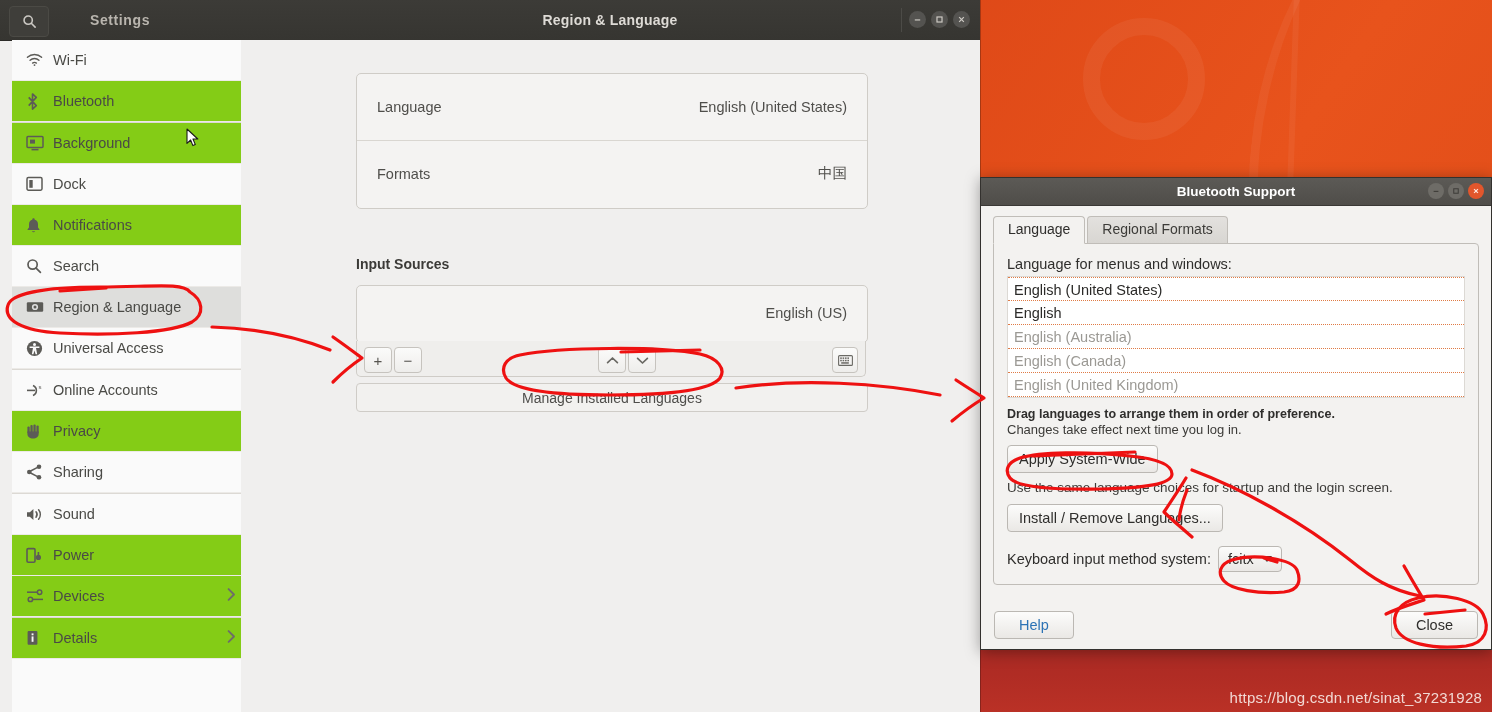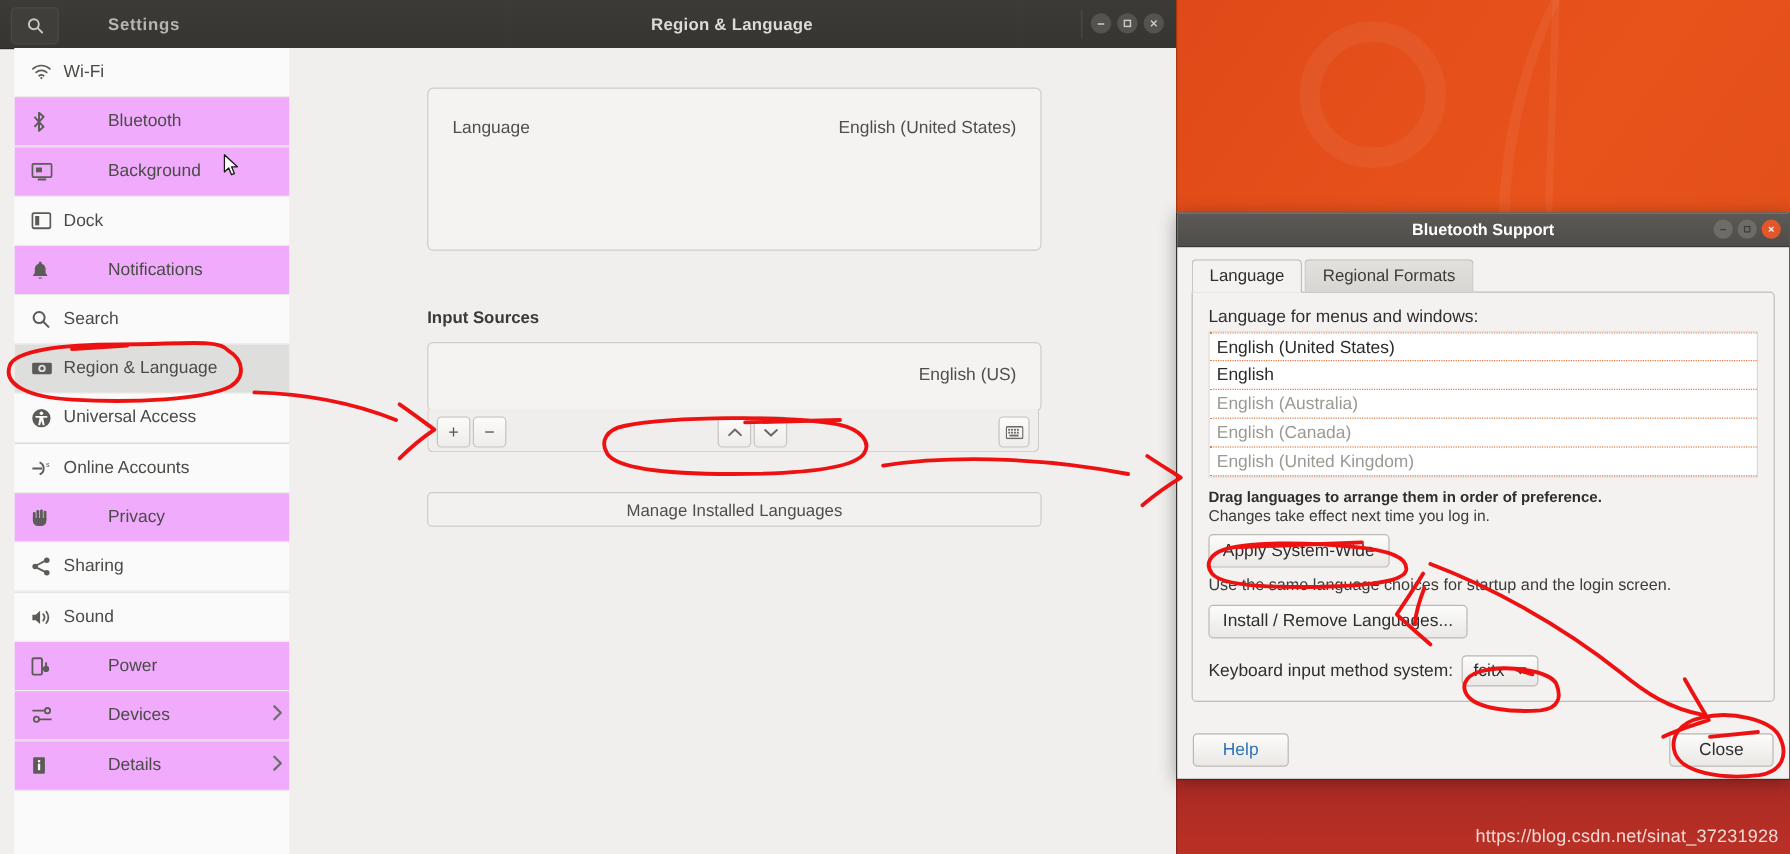--- a/index.html
+++ b/index.html
@@ -91,21 +91,21 @@
   
   .sidebar{
     position:absolute;left:12px;top:40px;width:240px;bottom:0;
     background:#fafafa;border-right:1px solid #d6d3ce;overflow:hidden;
   }
   .side-item{
     position:relative;height:41px;display:flex;align-items:center;
     padding-left:14px;box-sizing:border-box;
     border-bottom:1px solid #eceae7;color:#4a4a46;font-size:14.5px;
   }
-  .side-item.alt{background:#f0abfc;gap:37px;}
+  .side-item.alt{background:#84cc16;}
   .side-item.plain{background:#fafafa;}
   .side-item.active{background:#dededc;}
   .side-item .ic{width:26px;display:flex;align-items:center;justify-content:flex-start;
       color:#5c5b57;flex:0 0 26px;}
   .side-item .ic svg{display:block;}
   .side-item .lbl{padding-left:1px;}
   .side-item .chev{position:absolute;right:16px;top:50%;transform:translateY(-50%);
       color:#6e6d69;}
   .group-gap{height:1px;background:#dcd9d4;}
 
@@ -139,21 +139,21 @@
     background:linear-gradient(180deg,#fbfbfa,#eeedeb);border-radius:4px;
     display:flex;align-items:center;justify-content:center;color:#55544f;font-size:15px;
   }
   .tbtn.small-ic svg{display:block;}
   #btn-add{left:7px;}
   #btn-remove{left:37px;}
   #btn-up{left:241px;}
   #btn-down{left:271px;}
   #btn-kbd{right:7px;width:24px;}
   .manage-btn{
-    position:absolute;left:115px;top:370px;width:510px;height:27px;
+    position:absolute;left:115px;top:343px;width:510px;height:27px;
     background:#f2f1ef;border:1px solid #cfccc7;border-radius:4px;
     display:flex;align-items:center;justify-content:center;
     color:#4f4e4b;font-size:14px;
   }
 
   
   #lang-dialog{
     position:absolute;left:980px;top:177px;width:512px;height:473px;
     background:#f3f2f0;box-shadow:0 2px 14px rgba(0,0,0,.35);
     border:1px solid #33312e;box-sizing:border-box;
@@ -469,20 +469,24 @@
     </div>
 
   </div>
 
   <div class="content">
 
     <div class="card" id="card-lang">
       <div class="card-row">
         <span class="k">Language</span>
         <span class="v">English (United States)</span>
+      </div>
+      <div class="card-row">
+        <span class="k">Formats</span>
+        <span class="v">中国</span>
       </div>
     </div>
 
     <div class="section-title">Input Sources</div>
 
     <div class="card" id="card-input">
       <div class="input-src">English (US)</div>
     </div>
 
     <div class="toolbar">

